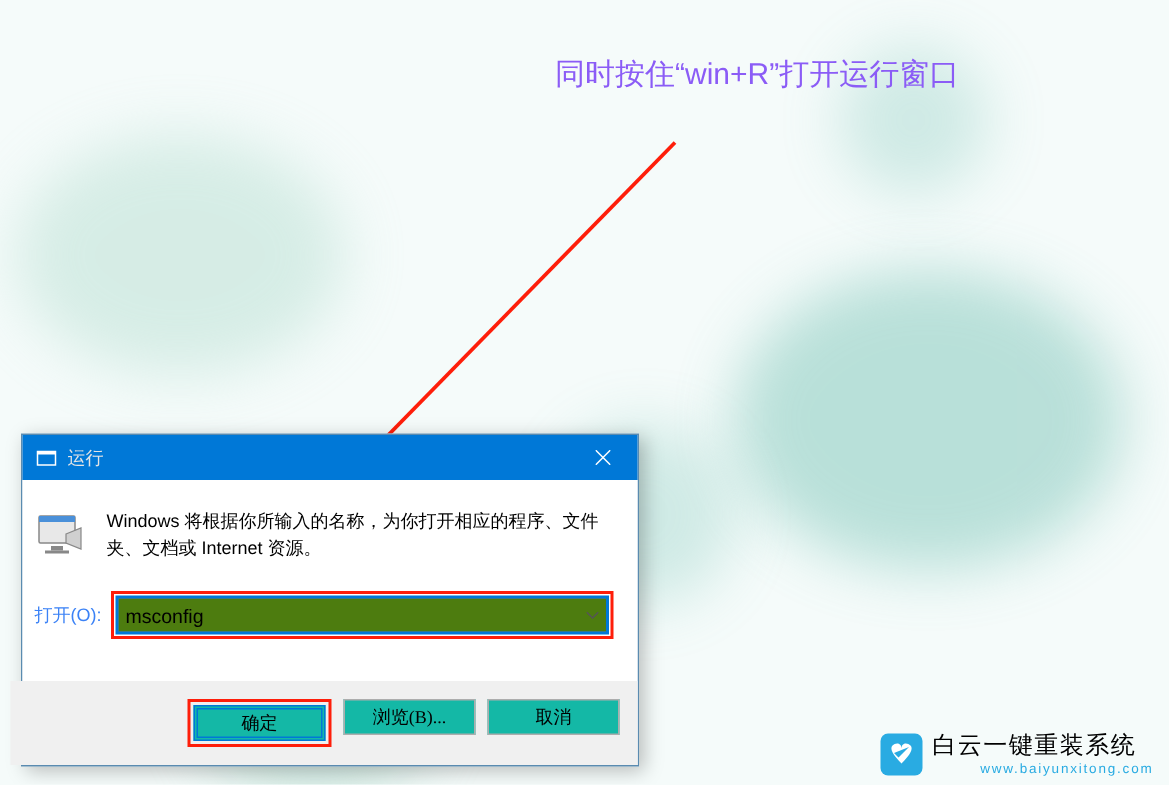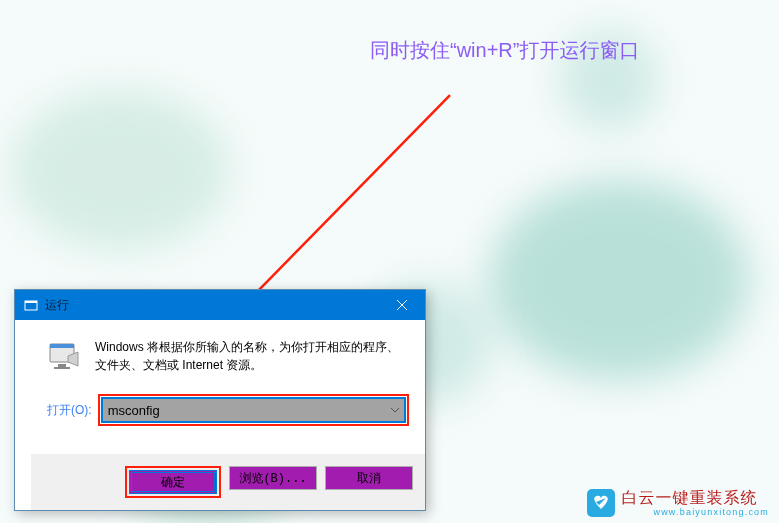--- a/index.html
+++ b/index.html
@@ -47,21 +47,21 @@
       top: 289px;
       left: 14px;
       width: 412px;
       background: #fff;
       border: 1px solid #5a8bb0;
       box-shadow: 3px 3px 12px rgba(0,0,0,0.25);
     }
     
     .title-bar {
       background: #0078d7;
-      color: #0f172a;
+      color: #e5e5e5;
       height: 30px;
       display: flex;
       align-items: center;
       padding: 0 0 0 8px;
       font-size: 12px;
     }
     .title-icon {
       width: 16px;
       height: 16px;
       margin-right: 6px;
@@ -73,21 +73,21 @@
     .close-btn {
       width: 46px;
       height: 30px;
       display: flex;
       align-items: center;
       justify-content: center;
       cursor: pointer;
     }
     
     .dialog-body {
-      padding: 18px 12px 12px 28px;
+      padding: 18px 12px 12px 4px;
       background: #fff;
     }
     
     .description-row {
       display: flex;
       gap: 12px;
       margin-bottom: 20px;
       padding: 0 4px;
     }
     .run-icon {
@@ -117,21 +117,21 @@
     .input-container {
       flex: 1;
       position: relative;
       border: 2px solid #fe1e0a;
       padding: 2px;
     }
     .text-input {
       width: 100%;
       height: 24px;
       border: 1px solid #7a7a7a;
-      background: #a3a3a3;
+      background: #4d7c0f;
       font-size: 13px;
       padding: 0 22px 0 5px;
       outline: 2px solid #0078d7;
       outline-offset: -1px;
     }
     .dropdown-btn {
       position: absolute;
       right: 4px;
       top: 50%;
       transform: translateY(-50%);
@@ -147,25 +147,25 @@
       display: flex;
       justify-content: flex-end;
       gap: 8px;
       background: #f0f0f0;
       padding: 12px;
       margin: 0 -12px -12px -12px;
     }
     .dlg-button {
       width: 88px;
       height: 24px;
-      background: #a21caf;
+      background: #14b8a6;
       border: 1px solid #adadad;
       font-size: 12px;
       cursor: pointer;
-      font-family: Liberation Mono, monospace;
+      font-family: Liberation Serif, serif;
     }
     .ok-button-wrap {
       border: 2px solid #fe1e0a;
       padding: 2px;
     }
     .ok-button-wrap .dlg-button {
       border: 1px solid #0078d7;
       outline: 1px solid #0078d7;
       outline-offset: -3px;
     }
@@ -185,21 +185,21 @@
       border-radius: 5px;
       display: flex;
       align-items: center;
       justify-content: center;
     }
     .wm-text {
       display: flex;
       flex-direction: column;
       line-height: 1;
     }
-    .wm-line1 { font-size: 16px; color: #b91c1c; letter-spacing: 1px; font-weight: 500; }
+    .wm-line1 { font-size: 16px; color: #000000; letter-spacing: 1px; font-weight: 500; }
     .wm-line2 { font-size: 9px; color: #29abe2; letter-spacing: 1.2px; margin-top: 2px; padding-left: 32px; }
   </style>
 </head>
 <body>
 
 <div class="bg-blob blob1"></div>
 <div class="bg-blob blob2"></div>
 <div class="bg-blob blob3"></div>
 <div class="bg-blob blob4"></div>
 <div class="bg-blob blob5"></div>

